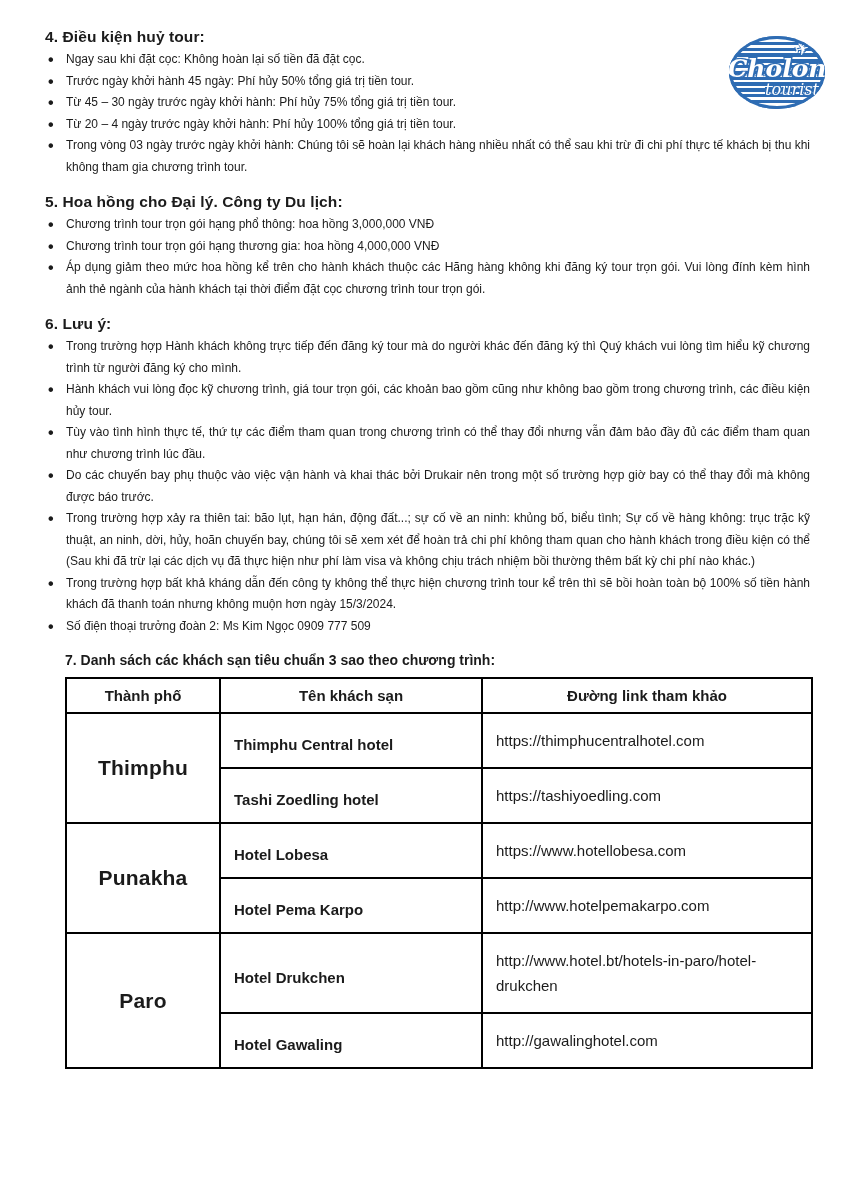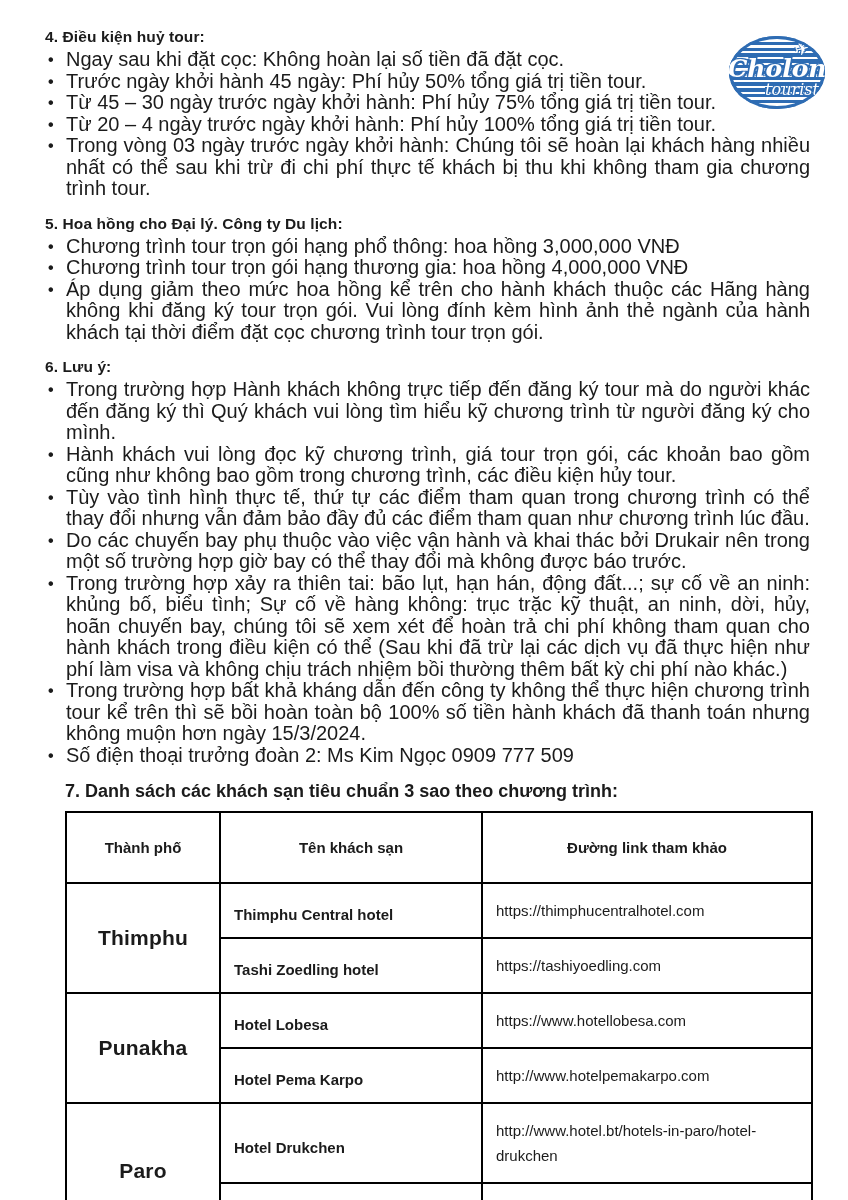--- a/index.html
+++ b/index.html
@@ -26,53 +26,53 @@
     letter-spacing: 0.1px;
   }
   ul.bullets {
     list-style: none;
     margin: 0 0 15px 0;
     padding: 0;
   }
   ul.bullets li {
     position: relative;
     padding-left: 21px;
-    font-size: 20px;
+    font-size: 12px;
     line-height: 21.5px;
     text-align: justify;
   }
   ul.bullets li::before {
     content: "\2022";
     position: absolute;
     left: 3px;
     top: 0;
     font-size: 16px;
     font-weight: bold;
   }
   .sec7-title {
-    font-size: 18px;
+    font-size: 14px;
     font-weight: bold;
     margin: 0 0 9px 20px;
   }
   
   table.hotels {
     border-collapse: collapse;
     margin-left: 20px;
     width: 746px;
     table-layout: fixed;
   }
   table.hotels th, table.hotels td {
     border: 2.5px solid #000;
     vertical-align: middle;
   }
   table.hotels th {
     font-size: 15px;
     font-weight: bold;
     text-align: center;
-    padding: 26px 4px;
+    padding: 8px 4px;
   }
   td.city-cell {
     text-align: center;
     font-weight: bold;
     font-size: 21px;
     letter-spacing: 0.2px;
   }
   td.hotel-cell {
     font-weight: bold;
     font-size: 15px;

